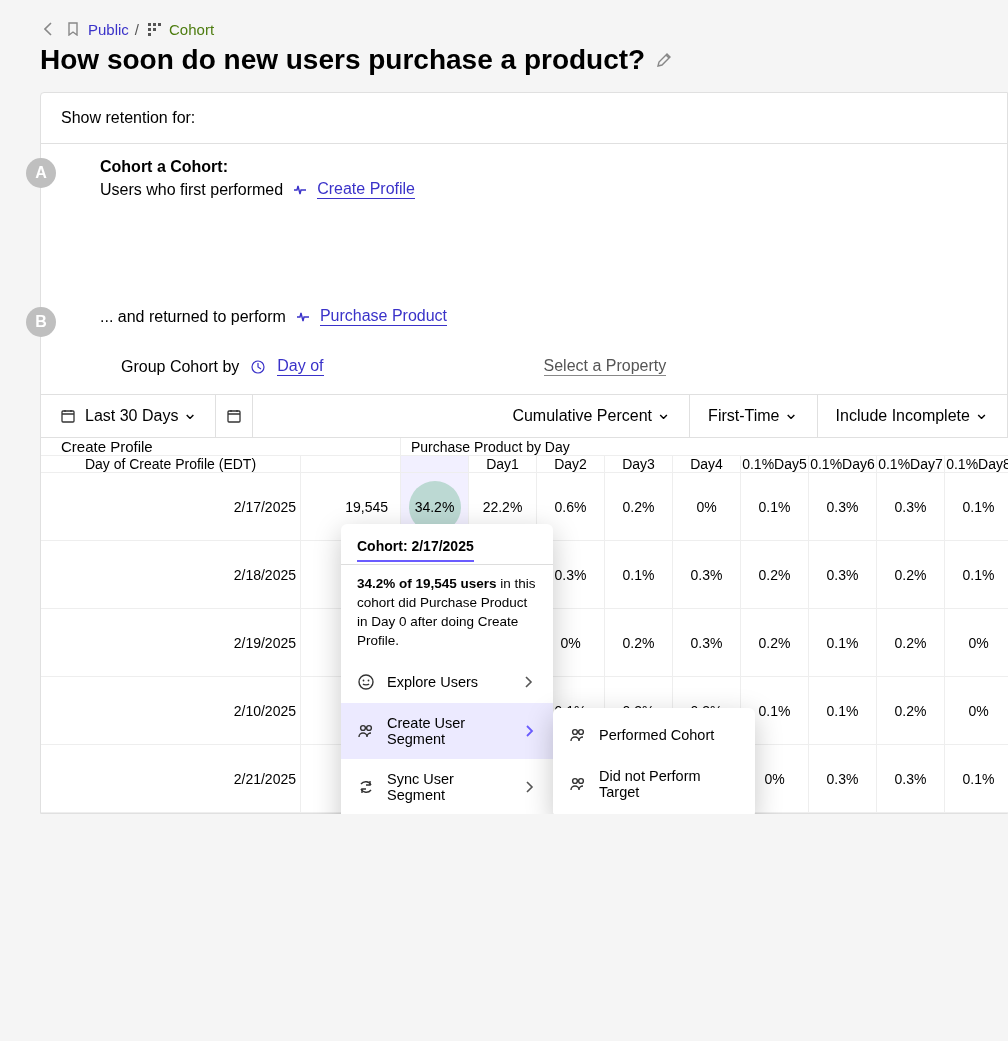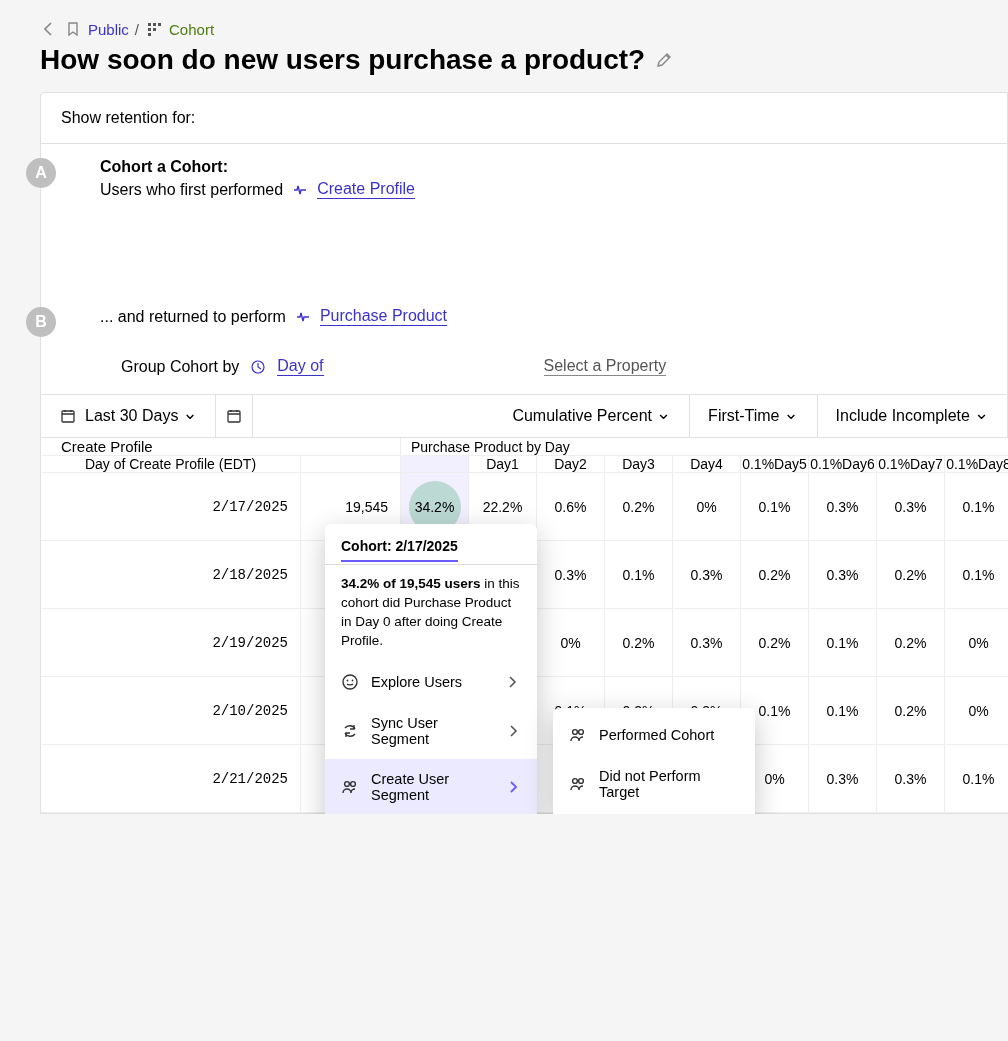--- a/index.html
+++ b/index.html
@@ -51,31 +51,31 @@
   }
   .tb-cell:last-child { border-right: none; }
   .chev-down::after { content: "⌄"; font-size: 18px; line-height: 10px; position: relative; top: -2px; margin-left: 4px; }
 
   .table { display: grid; grid-template-columns: 260px 100px repeat(9, 68px); font-size: 14px; border-top: 1px solid #e0e0e0; }
   .th, .td { border-right: 1px solid #eee; border-bottom: 1px solid #eee; display: flex; align-items: center; justify-content: center; padding: 0 6px; text-align: center; }
   .th { background: #fff; }
   .th.title-left { justify-content: flex-start; padding-left: 20px; font-weight: 500; font-size: 15px; }
   .th.span { grid-column: 3 / span 9; }
   .td { height: 68px; background:#fff; }
-  .td.date { justify-content: flex-end; padding-right: 12px; font-family: Liberation Mono, monospace; }
+  .td.date { justify-content: flex-end; padding-right: 4px; }
   .td.count { justify-content: flex-end; padding-right: 12px; }
   .bubble { width: 52px; height: 52px; border-radius: 50%; display:flex; align-items:center; justify-content:center; font-size:14px; }
   .bubble.big { background: #3bb08f; color:#000; }
   .bubble.sel { background: #bcd9d3; color:#000; }
   .bubble.none { background: transparent; }
   .highlight-col { background: #f2f0ff; }
 
   
   .popover {
-    position: absolute; left: 284px; top: 380px; width: 212px;
+    position: absolute; left: 300px; top: 380px; width: 212px;
     background: #fff; border-radius: 6px;
     box-shadow: 0 8px 28px rgba(0,0,0,0.22);
     z-index: 30; padding: 14px 0 4px;
   }
   .popover .p-head { padding: 0 16px 10px; border-bottom: 1px solid #ddd; margin: 0 0 10px; }
   .popover .p-head .h { font-weight: 600; font-size: 14px; border-bottom: 2px solid #6a5cff; display:inline-block; padding-bottom:6px; margin-bottom:-11px; }
   .popover .p-text { padding: 0 16px 10px; font-size: 13.5px; line-height: 1.4; }
   .popover .p-item {
     display:flex; align-items:center; gap:12px; padding: 12px 16px; font-size: 14.5px;
     cursor: pointer; position: relative;
@@ -345,77 +345,77 @@
                 <path d="M6 11c1 1.2 5 1.2 6 0" stroke="#333" stroke-width="1.4" fill="none"></path>
               </svg>
           </span>
           <span>Explore Users</span>
           <span class="arrow ico">
             <svg width="10" height="14" viewBox="0 0 10 14">
                 <path d="M3 2l5 5-5 5" stroke="#555" stroke-width="1.6" fill="none"></path>
               </svg>
           </span>
         </div>
+        <div class="p-item active">
+          <span class="ico">
+            <svg width="18" height="18" viewBox="0 0 18 18">
+                <circle cx="6" cy="6" r="2.4" stroke="#333" stroke-width="1.4" fill="none"></circle>
+                <circle cx="12" cy="6" r="2.4" stroke="#333" stroke-width="1.4" fill="none"></circle>
+                <path d="M2 15c0-2.5 2-4 4-4s4 1.5 4 4M10 15c0-2.5 2-4 4-4" stroke="#333" stroke-width="1.4" fill="none"></path>
+              </svg>
+          </span>
+          <span>Create User Segment</span>
+          <span class="arrow ico">
+            <svg width="10" height="14" viewBox="0 0 10 14">
+                <path d="M3 2l5 5-5 5" stroke="#6a5cff" stroke-width="1.8" fill="none"></path>
+              </svg>
+          </span>
+        </div>
         <div class="p-item">
           <span class="ico">
             <svg width="18" height="18" viewBox="0 0 18 18">
                 <path d="M4 6a6 6 0 0 1 10 1M14 12a6 6 0 0 1-10-1" stroke="#333" stroke-width="1.4" fill="none"></path>
                 <path d="M13 3v4h-4M5 15v-4h4" stroke="#333" stroke-width="1.4" fill="none"></path>
               </svg>
           </span>
           <span>Sync User Segment</span>
           <span class="arrow ico">
             <svg width="10" height="14" viewBox="0 0 10 14">
                 <path d="M3 2l5 5-5 5" stroke="#555" stroke-width="1.6" fill="none"></path>
               </svg>
           </span>
         </div>
-        <div class="p-item active">
+        <div class="p-item">
+          <span class="ico">
+            <svg width="18" height="18" viewBox="0 0 18 18">
+                <path d="M9 3v8M5 8l4 4 4-4M3 15h12" stroke="#333" stroke-width="1.4" fill="none"></path>
+              </svg>
+          </span>
+          <span>Users to CSV</span>
+        </div>
+      </div>
+
+      <div class="submenu">
+        <div class="s-item">
           <span class="ico">
             <svg width="18" height="18" viewBox="0 0 18 18">
                 <circle cx="6" cy="6" r="2.4" stroke="#333" stroke-width="1.4" fill="none"></circle>
                 <circle cx="12" cy="6" r="2.4" stroke="#333" stroke-width="1.4" fill="none"></circle>
                 <path d="M2 15c0-2.5 2-4 4-4s4 1.5 4 4M10 15c0-2.5 2-4 4-4" stroke="#333" stroke-width="1.4" fill="none"></path>
               </svg>
           </span>
-          <span>Create User Segment</span>
-          <span class="arrow ico">
-            <svg width="10" height="14" viewBox="0 0 10 14">
-                <path d="M3 2l5 5-5 5" stroke="#6a5cff" stroke-width="1.8" fill="none"></path>
-              </svg>
-          </span>
-        </div>
-        <div class="p-item">
-          <span class="ico">
-            <svg width="18" height="18" viewBox="0 0 18 18">
-                <path d="M9 3v8M5 8l4 4 4-4M3 15h12" stroke="#333" stroke-width="1.4" fill="none"></path>
-              </svg>
-          </span>
-          <span>Users to CSV</span>
-        </div>
-      </div>
-
-      <div class="submenu">
+          <span>Performed Cohort</span>
+        </div>
         <div class="s-item">
           <span class="ico">
             <svg width="18" height="18" viewBox="0 0 18 18">
                 <circle cx="6" cy="6" r="2.4" stroke="#333" stroke-width="1.4" fill="none"></circle>
                 <circle cx="12" cy="6" r="2.4" stroke="#333" stroke-width="1.4" fill="none"></circle>
                 <path d="M2 15c0-2.5 2-4 4-4s4 1.5 4 4M10 15c0-2.5 2-4 4-4" stroke="#333" stroke-width="1.4" fill="none"></path>
               </svg>
           </span>
-          <span>Performed Cohort</span>
-        </div>
-        <div class="s-item">
-          <span class="ico">
-            <svg width="18" height="18" viewBox="0 0 18 18">
-                <circle cx="6" cy="6" r="2.4" stroke="#333" stroke-width="1.4" fill="none"></circle>
-                <circle cx="12" cy="6" r="2.4" stroke="#333" stroke-width="1.4" fill="none"></circle>
-                <path d="M2 15c0-2.5 2-4 4-4s4 1.5 4 4M10 15c0-2.5 2-4 4-4" stroke="#333" stroke-width="1.4" fill="none"></path>
-              </svg>
-          </span>
           <span>Did not Perform Target</span>
         </div>
       </div>
 
     </div>
   </div>
 </div>
 
 </body></html>

